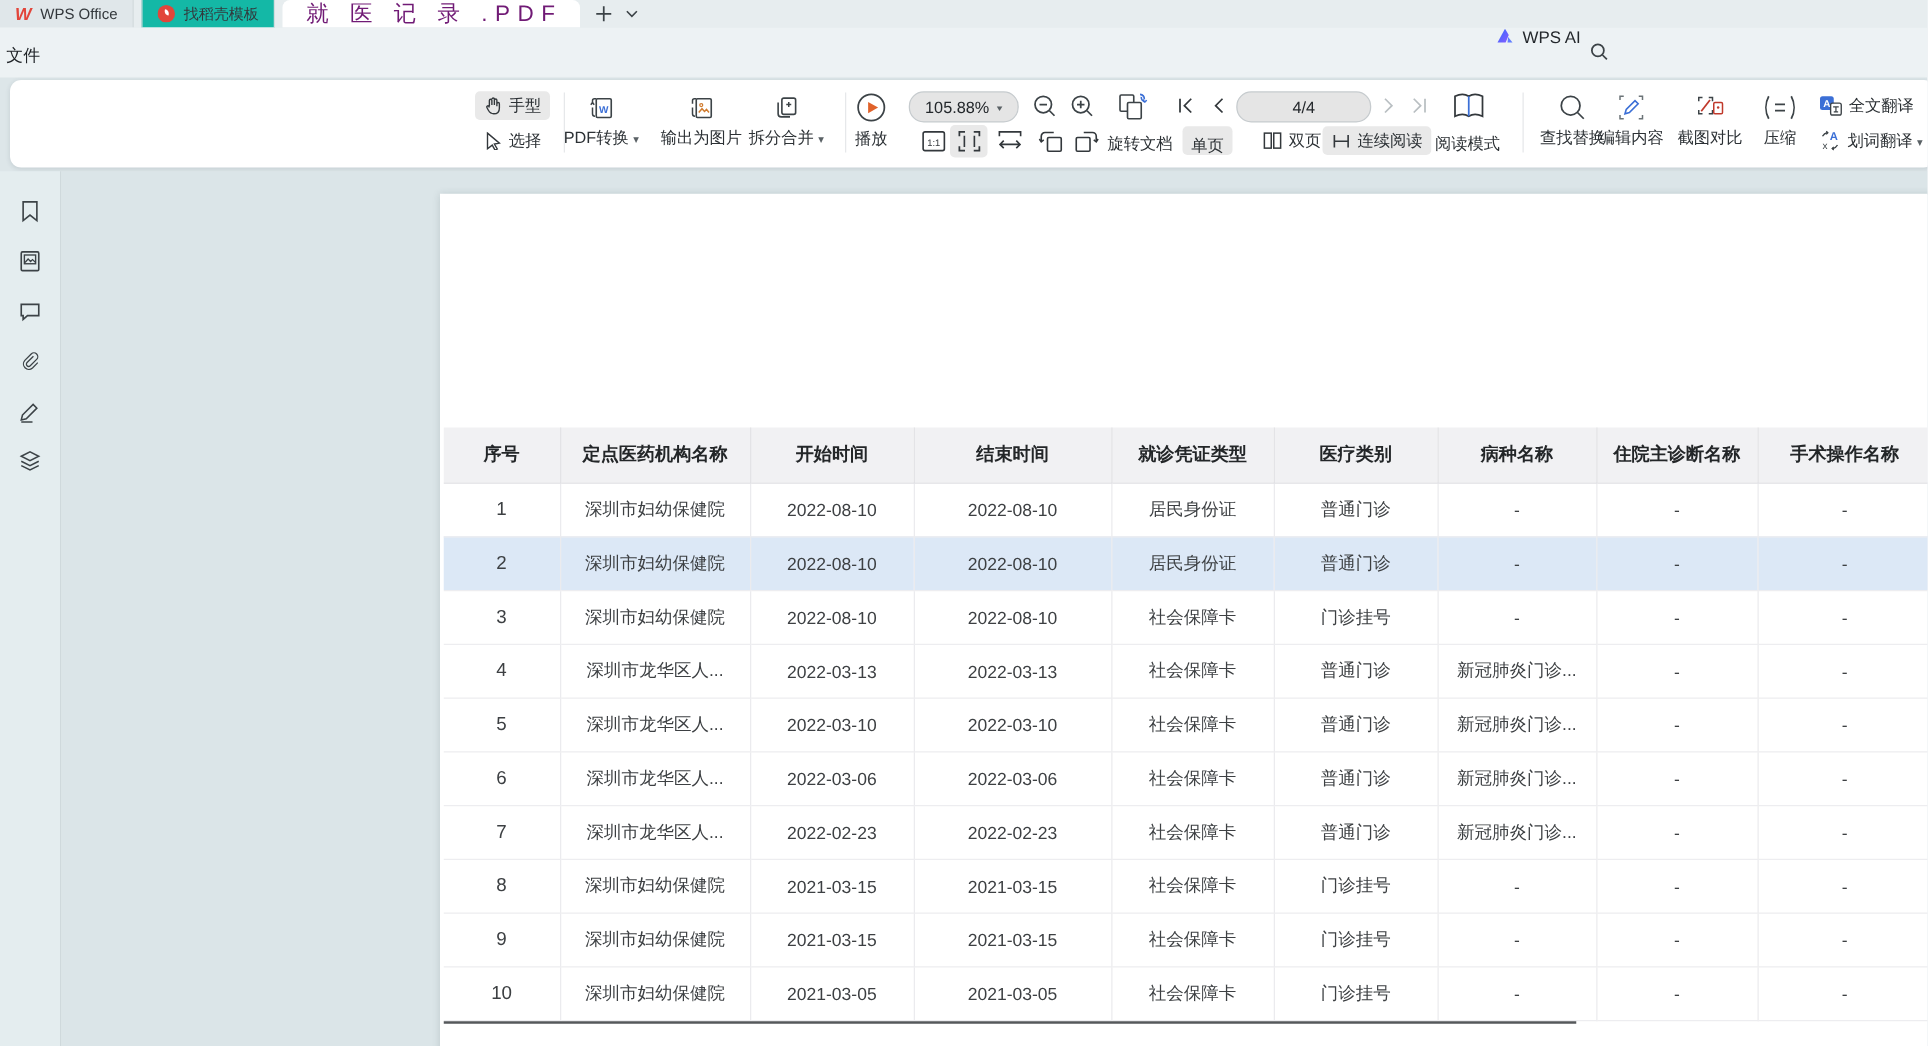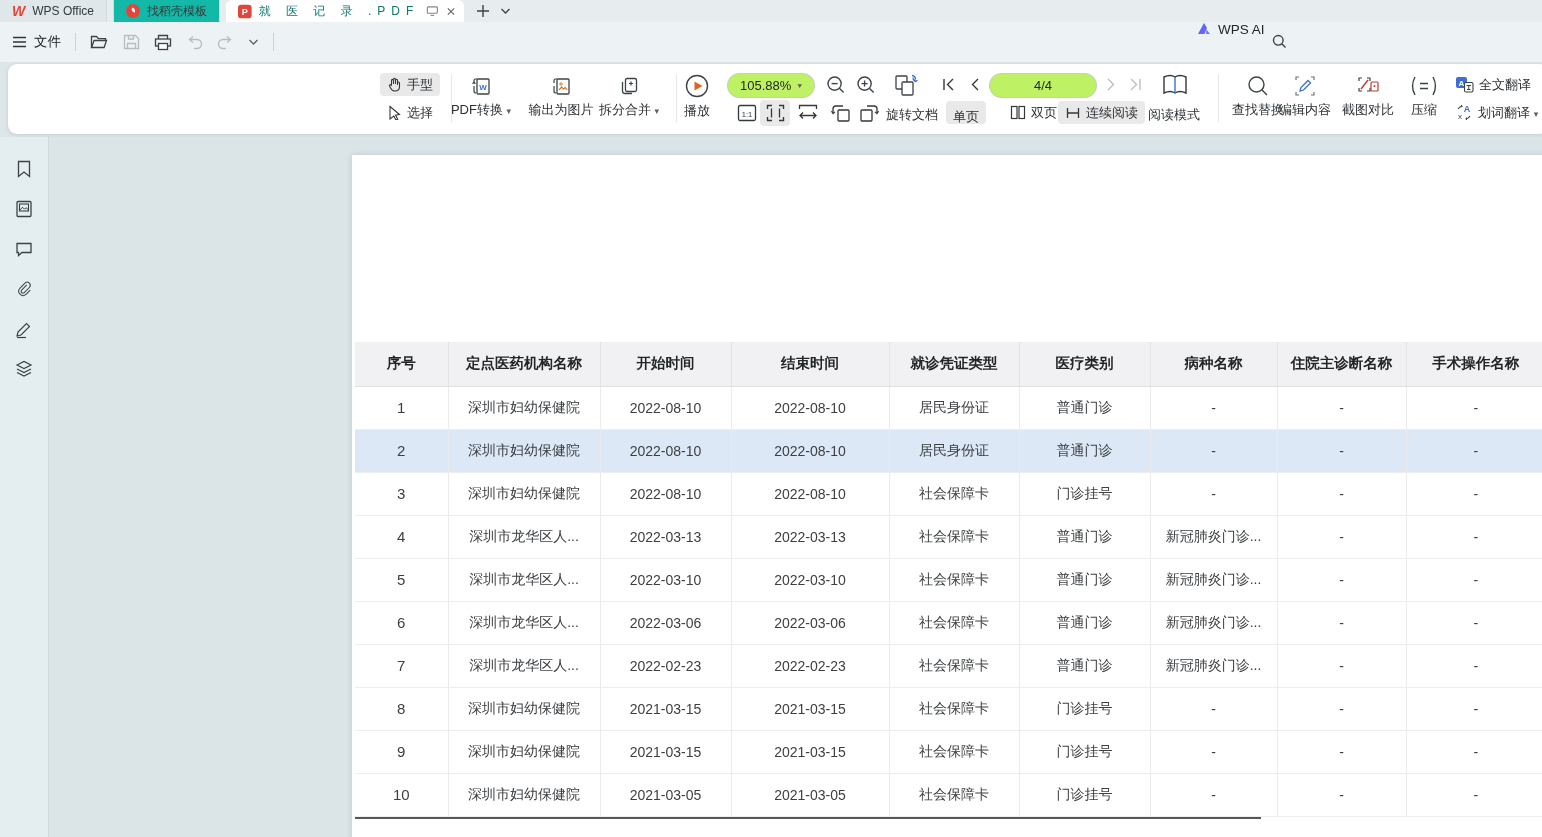--- a/index.html
+++ b/index.html
@@ -9,47 +9,47 @@
   svg { display:block; }
 
   
   .tabbar { position:absolute; left:0; top:0; width:1542px; height:22px;
     background:#e7edef; display:flex; align-items:stretch; }
   .tab { display:flex; align-items:center; gap:7px; padding:0 12px;
     font-size:12px; color:#33383c; background:#e0e7ea; border-right:1px solid #d3dbde; }
   .tab.inactive2 { background:#14b8a6; margin-left:6px; border-left:1px solid #d3dbde; }
   .tab.active { background:#ffffff; border-radius:6px 6px 0 0; border:none;
     margin-left:6px; padding-right:8px; width:238px; }
-  .tab.active .doc-title { letter-spacing:6px; font-size:12px; color:#0f766e; flex:1; white-space:nowrap; }
+  .tab.active .doc-title { letter-spacing:6px; font-size:18px; color:#701a75; flex:1; white-space:nowrap; }
   .tab-extra { display:flex; align-items:center; gap:10px; padding-left:12px; }
   .wps-w { color:#e2453a; font-weight:bold; font-style:italic; font-size:14px; }
 
   
   .menurow { position:absolute; left:0; top:22px; width:1542px; height:40px;
     background:#edf2f4; }
-  .qa { position:absolute; top:0; left:0; height:40px; display:flex; align-items:center; gap:14px; padding-left:12px; }
+  .qa { position:absolute; top:0; left:0; height:40px; display:flex; align-items:center; gap:14px; padding-left:12px;flex-direction:column; }
   .qa .lbl { font-size:13.5px; color:#202428; }
   .vsep { width:1px; height:18px; background:#ccd3d6; }
   .menu-items { position:absolute; left:740px; top:0; height:40px; display:flex; align-items:center; gap:29px; }
   .menu-item { font-size:13.5px; color:#23272b; width:28px; text-align:center; cursor:default; }
   .menu-item.active { color:#c43527; font-weight:bold; position:relative; }
   .menu-item.active::after { content:""; position:absolute; left:1px; right:1px; bottom:-9px; height:3px; background:#c43527; }
   .wpsai { position:absolute; left:1196px; top:0; height:40px; display:flex; gap:6px; font-size:13.5px; color:#23272b; }
   .menusearch { position:absolute; left:1272px; top:12px; }
 
   
   .toolbar { position:absolute; left:8px; top:64px; width:1540px; height:70px;
     background:#ffffff; border-radius:9px; box-shadow:0 1px 4px rgba(40,60,70,.14); }
   .tb-abs { position:absolute; }
   .tb-label { font-size:13px; color:#2c3135; white-space:nowrap; }
   .pill { background:#e9e9e9; border-radius:4px; }
   .tool2row { display:flex; align-items:center; gap:5px; padding:2px 7px; height:23px; }
   .bigtool { display:flex; flex-direction:column; align-items:center; gap:3px; text-align:center; }
   .tbsep { position:absolute; top:10px; width:1px; height:48px; background:#e6e8ea; }
-  .selbox { border:1px solid #c6cbce; border-radius:12px; background:#bef264;
+  .selbox { border:1px solid #c6cbce; border-radius:12px; background:#e5e5e5;
     display:flex; align-items:center; justify-content:center; gap:6px; font-size:13px; color:#24282c; }
   .chev { font-size:9px; color:#5a6165; transform:scaleY(.8); }
 
   
   .sidebar { position:absolute; left:0; top:137px; width:49px; bottom:0;
     background:#e4edef; border-right:1px solid #cfd9dc; }
   .side-ic { position:absolute; left:14px; }
 
   
   .docarea { position:absolute; left:49px; top:137px; right:0; bottom:0; background:#dbe5e8; }

